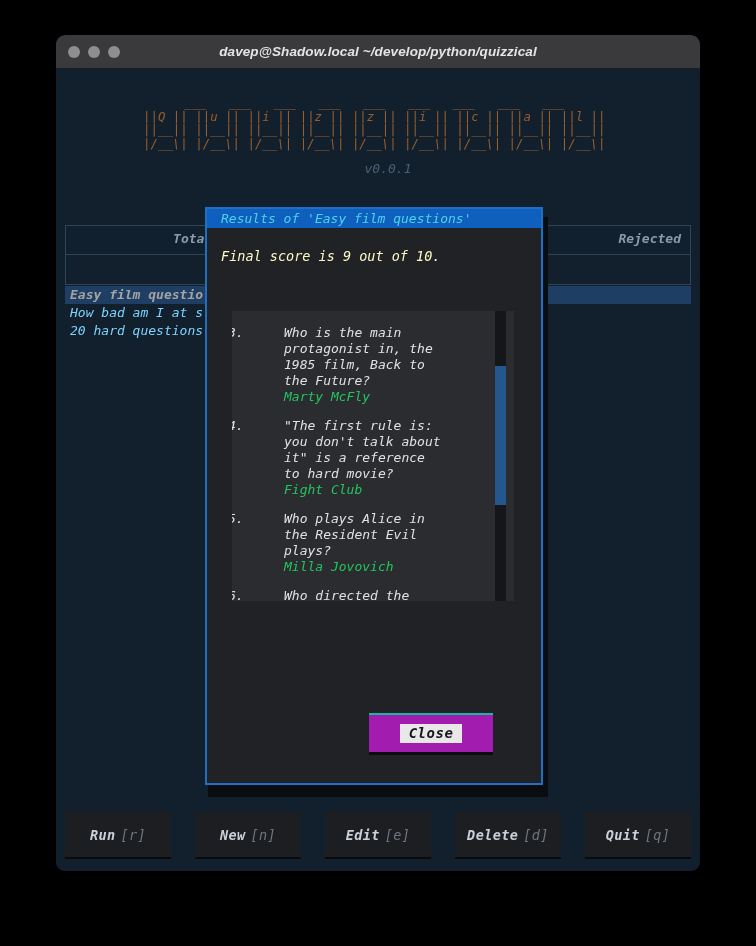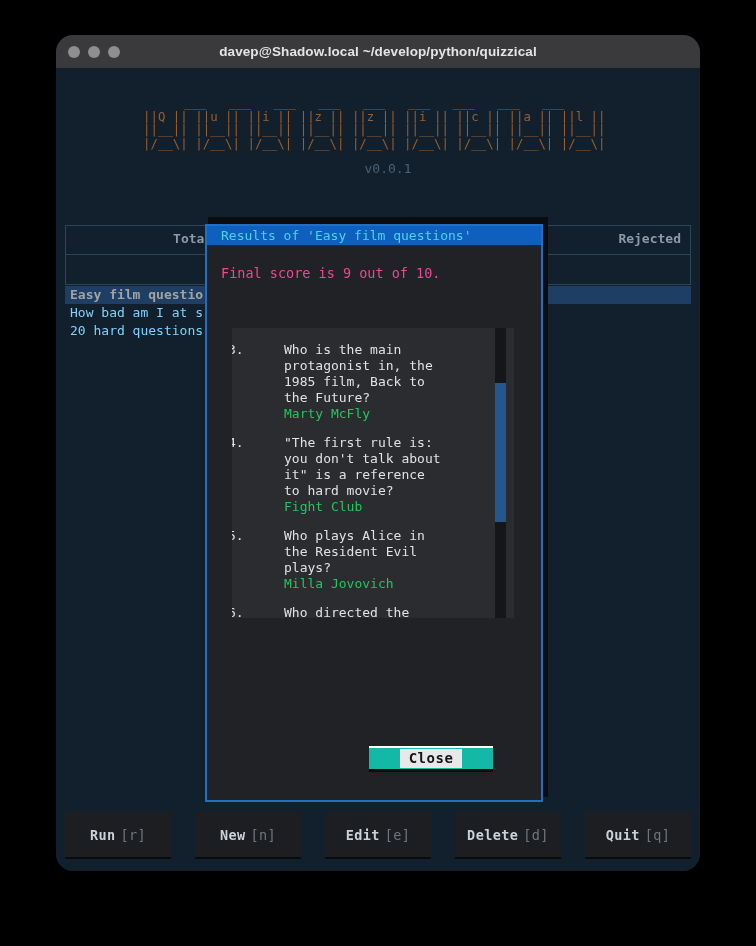--- a/index.html
+++ b/index.html
@@ -9,23 +9,24 @@
     font-family: "DejaVu Sans Mono", monospace;
     overflow: hidden;
   }
 
   
   #terminal-window {
     position: absolute;
     left: 56px; top: 35px;
     width: 644px; height: 836px;
     background: #0f1c28;
-    border-radius: 17px;
+    border-radius: 9px;
     overflow: hidden;
     box-shadow: 0 10px 34px rgba(0,0,0,0.85);
+    font-style: italic;
   }
 
   #titlebar {
     position: relative;
     height: 33px;
     background: #3a3a3c;
     border-top-left-radius: 9px;
     border-top-right-radius: 9px;
     display: flex;
     align-items: center;
@@ -126,36 +127,36 @@
 
   
   #dialog-shadow {
     position: absolute;
     left: 152px; top: 137px;
     width: 340px; height: 580px;
     background: #0a0d10;
   }
   #dialog {
     position: absolute;
-    left: 149px; top: 144px;
+    left: 149px; top: 127px;
     width: 338px; height: 578px;
     background: #202225;
     border: 2px solid #1f6fc4;
   }
   #dialog-title {
     height: 19px; line-height: 19px;
     background: #0f5fbf;
     color: #4fd3e8;
     font-size: 13px;
     padding-left: 14px;
     white-space: pre;
     overflow: hidden;
   }
   #dialog-score {
-    color: #ec4899;
+    color: #fef9c3;
     font-size: 13.5px;
     padding: 20px 16px 0 14px;
     white-space: pre;
   }
 
   
   #results-panel {
     position: absolute;
     left: 25px; top: 102px;
     width: 282px; height: 290px;
@@ -194,23 +195,23 @@
   #results-thumb {
     position: absolute; left: 0;
     width: 11px;
     background: #25578f;
   }
 
   
   #close-button {
     position: absolute;
     left: 162px; bottom: 28px;
-    width: 124px; height: 26px;
-    background: #14b8a6;
-    border-top: 2px solid #ffffff;
+    width: 124px; height: 42px;
+    background: #a21caf;
+    border-top: 2px solid #14b8a6;
     border-bottom: 3px solid #0b0c0e;
     display: flex; align-items: center; justify-content: center;
   }
   #close-button .btn-text {
     background: #e8e8e8;
     color: #15161a;
     font-size: 14px;
     font-weight: bold;
     padding: 1px 9px 2px 9px;
     letter-spacing: .5px;

